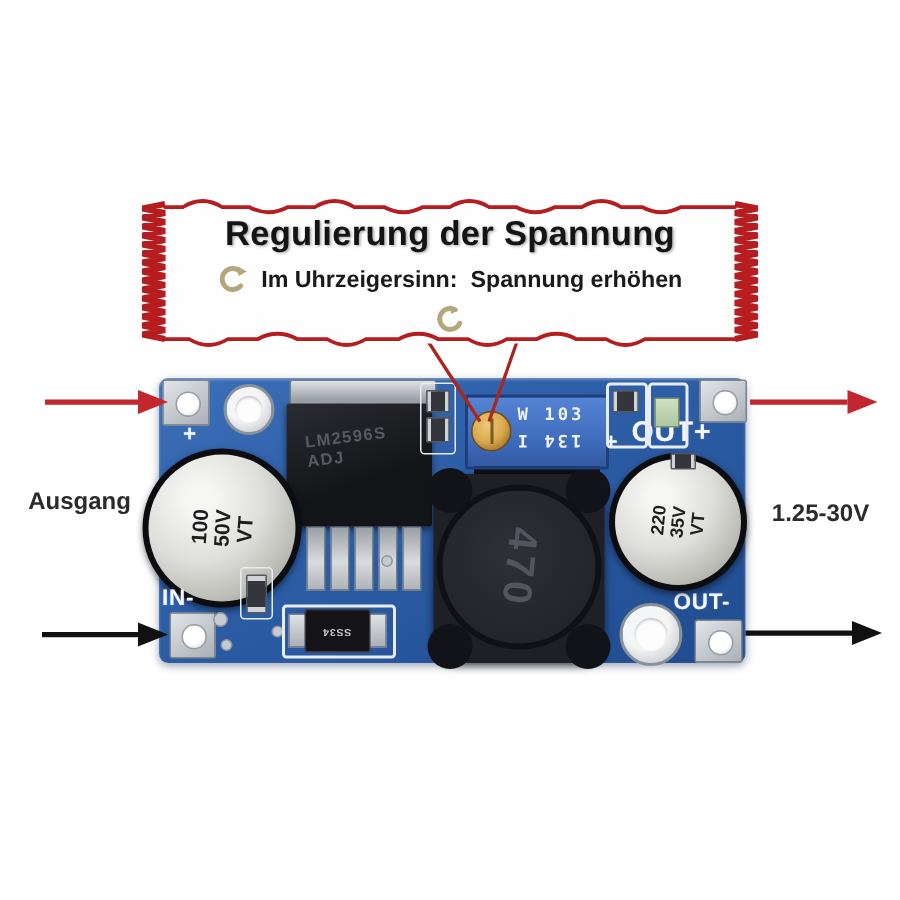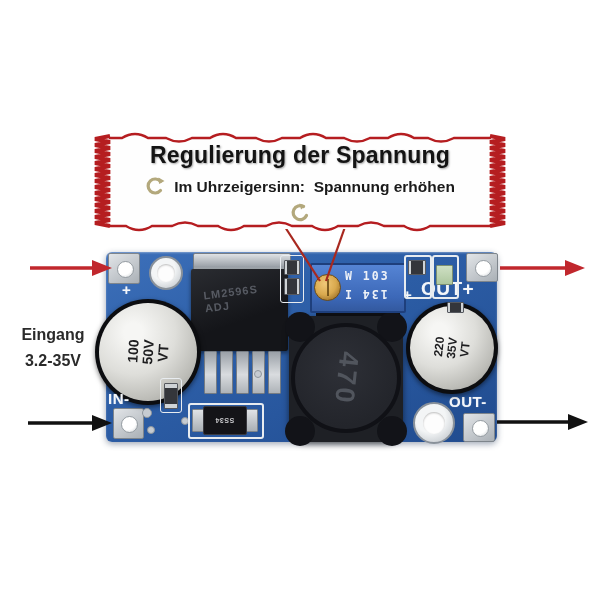--- a/index.html
+++ b/index.html
@@ -182,24 +182,24 @@
 
   <div class="silkbox abs" style="left:82px;top:151px;width:72px;height:32px;"></div>
   <div class="diode-end abs" style="left:86px;top:157px;width:13px;height:21px;"></div>
   <div class="diode-end abs" style="left:137px;top:157px;width:13px;height:21px;"></div>
   <div class="diode-body abs" style="left:97px;top:154px;width:42px;height:27px;">
     <span>SS34</span>
   </div>
 </div>
 
 <div class="side-label abs" style="left:8px;top:326px;">
-  <div>Eingang</div>
-  <div style="margin-top:8px;">3.2-35V</div>
+  <div>Ausgang</div>
 </div>
 <div class="side-label abs" style="left:502px;top:326px;">
+  <div style="margin-top:8px;">1.25-30V</div>
 </div>
 
 <svg id="overlay" class="abs" width="600" height="600" viewBox="0 0 600 600">
 
   <g>
     <line x1="30" y1="268" x2="92" y2="268" stroke="#c1272d" stroke-width="3.5"></line>
     <polygon points="92,260 112,268 92,276" fill="#c1272d"></polygon>
   </g>
 
   <g>

